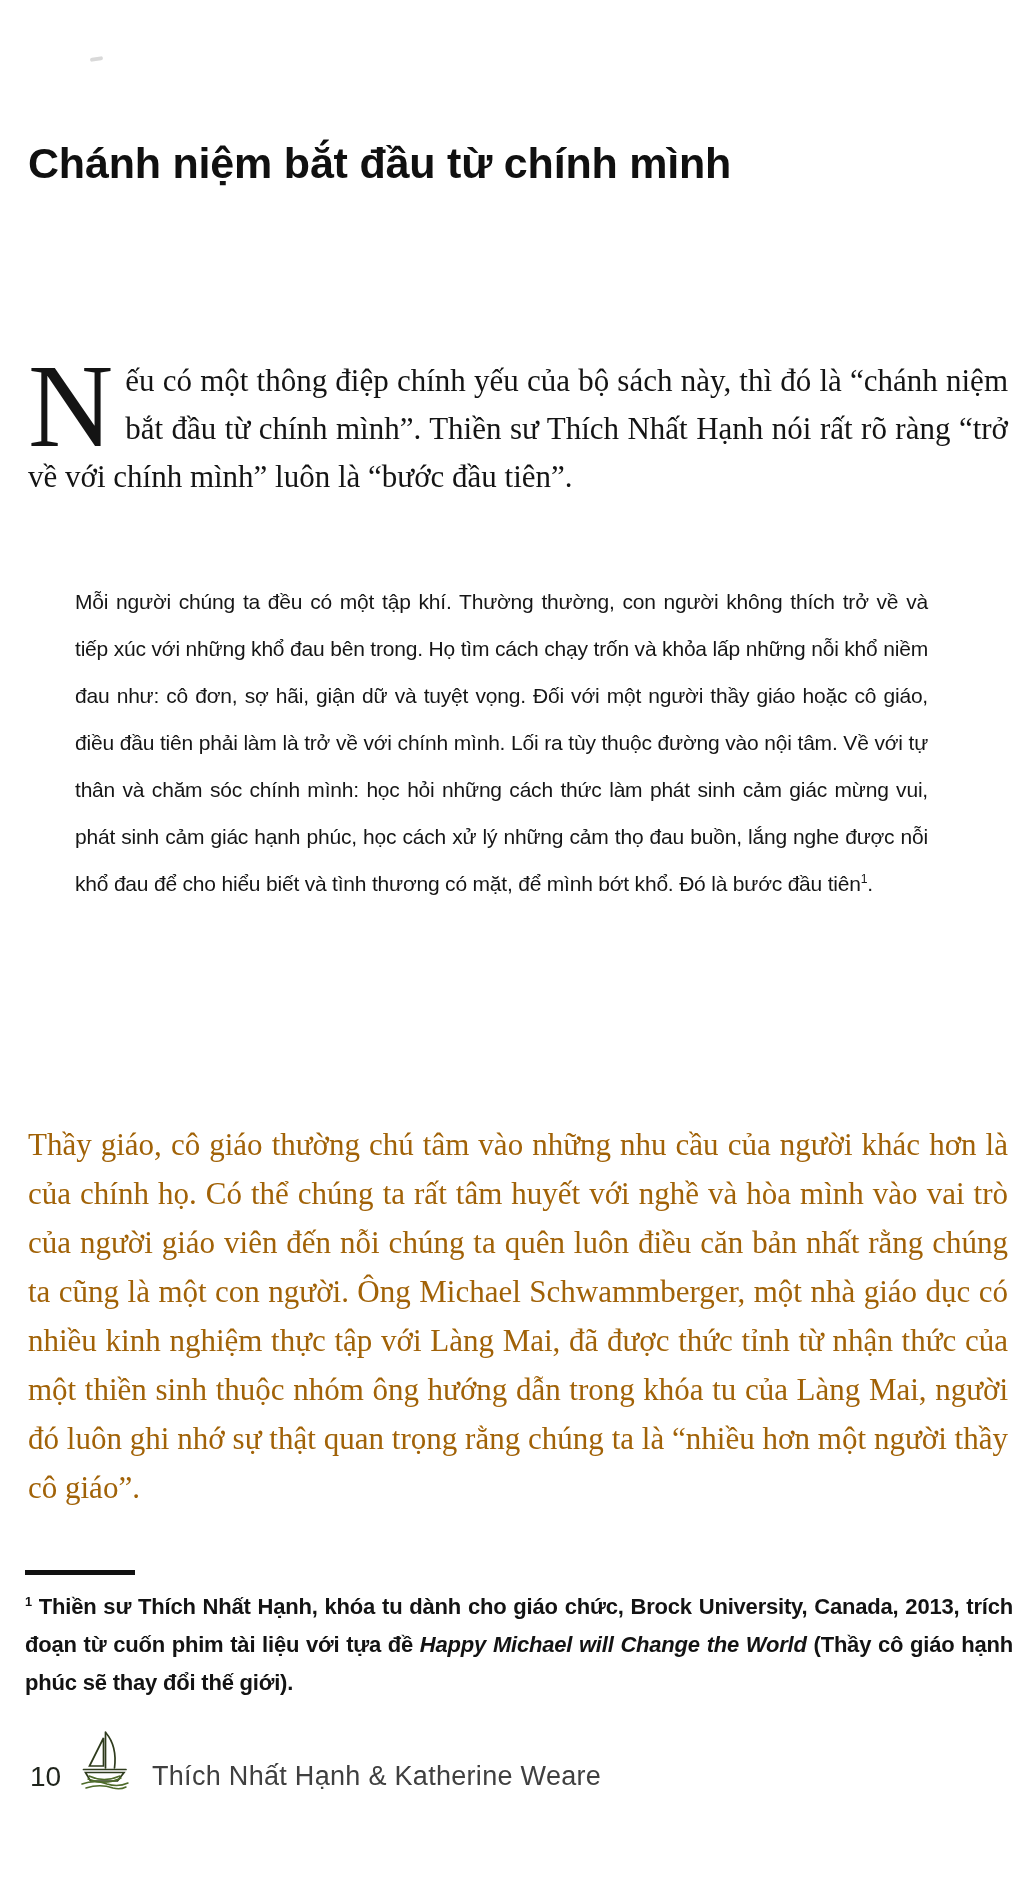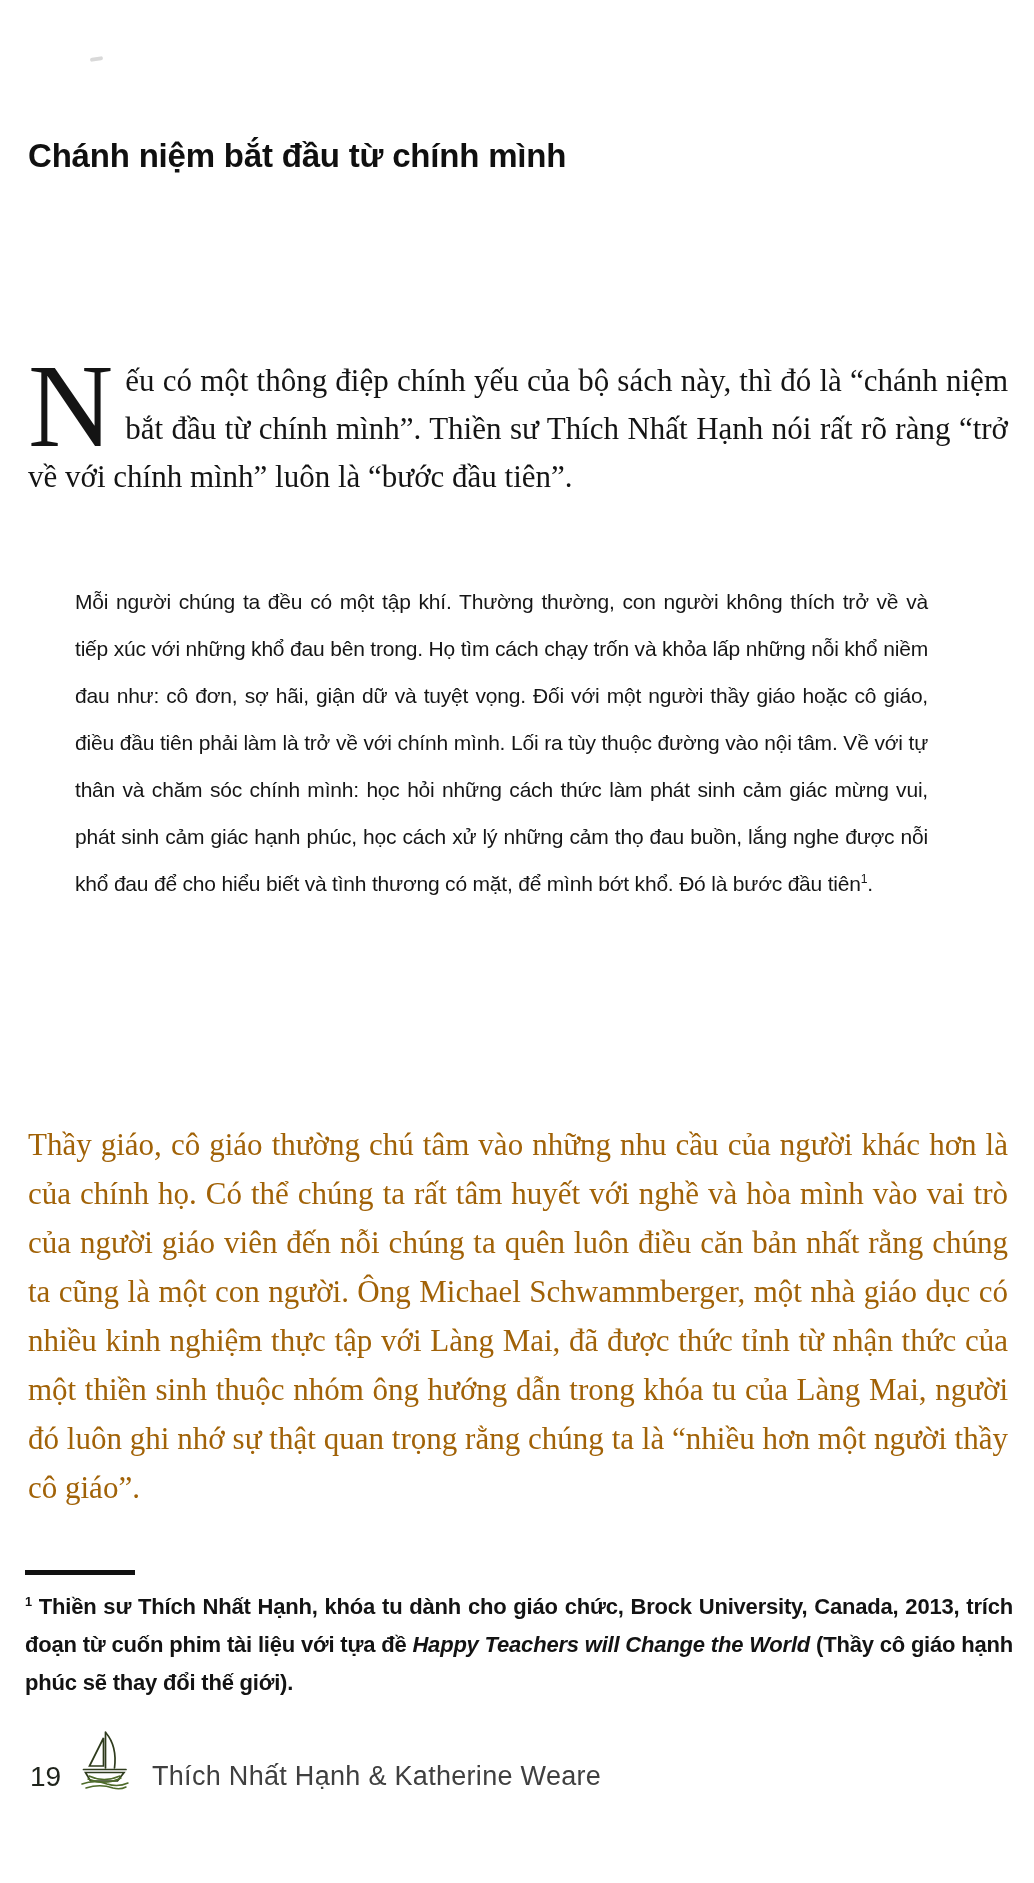--- a/index.html
+++ b/index.html
@@ -10,21 +10,21 @@
     color: var(--color-text, #1b1b1b);
     font-family: "Liberation Serif", serif;
     overflow: hidden;
   }
   .abs { position: absolute; }
 
   .running-header {
     left: 28px; top: 114px; width: 960px;
     font-family: "Liberation Sans", sans-serif;
     font-weight: 700;
-    font-size: 33px; line-height: 40px;
+    font-size: 43px; line-height: 40px;
     letter-spacing: -0.2px;
     color: #101010;
   }
 
   .intro-para {
     left: 28px; top: 326px; width: 980px;
     font-size: 31px; line-height: 48px;
     text-align: justify;
     color: #141414;
   }
@@ -105,23 +105,23 @@
 <h1 class="abs running-header">Chánh niệm bắt đầu từ chính mình</h1>
 
 <p class="abs intro-para"><span class="drop-cap">N</span><span>ếu có một thông điệp chính yếu của bộ sách này, thì đó là “chánh niệm bắt đầu từ chính mình”. Thiền sư Thích Nhất Hạnh nói rất rõ ràng “trở về với chính mình” luôn là “bước đầu tiên”.</span></p>
 
 <div class="abs quote-block"><span>Mỗi người chúng ta đều có một tập khí. Thường thường, con người không thích trở về và tiếp xúc với những khổ đau bên trong. Họ tìm cách chạy trốn và khỏa lấp những nỗi khổ niềm đau như: cô đơn, sợ hãi, giận dữ và tuyệt vọng. Đối với một người thầy giáo hoặc cô giáo, điều đầu tiên phải làm là trở về với chính mình. Lối ra tùy thuộc đường vào nội tâm. Về với tự thân và chăm sóc chính mình: học hỏi những cách thức làm phát sinh cảm giác mừng vui, phát sinh cảm giác hạnh phúc, học cách xử lý những cảm thọ đau buồn, lắng nghe được nỗi khổ đau để cho hiểu biết và tình thương có mặt, để mình bớt khổ. Đó là bước đầu tiên</span><sup class="sup">1</sup><span>.</span></div>
 
 <p class="abs body-para">Thầy giáo, cô giáo thường chú tâm vào những nhu cầu của người khác hơn là của chính họ. Có thể chúng ta rất tâm huyết với nghề và hòa mình vào vai trò của người giáo viên đến nỗi chúng ta quên luôn điều căn bản nhất rằng chúng ta cũng là một con người. Ông Michael Schwammberger, một nhà giáo dục có nhiều kinh nghiệm thực tập với Làng Mai, đã được thức tỉnh từ nhận thức của một thiền sinh thuộc nhóm ông hướng dẫn trong khóa tu của Làng Mai, người đó luôn ghi nhớ sự thật quan trọng rằng chúng ta là “nhiều hơn một người thầy cô giáo”.</p>
 
 <div class="abs footnote-rule"></div>
 
-<div class="abs footnote"><sup class="sup">1</sup><span> Thiền sư Thích Nhất Hạnh, khóa tu dành cho giáo chức, Brock University, Canada, 2013, trích đoạn từ cuốn phim tài liệu với tựa đề </span><span class="italic">Happy Teachers will Change the World</span><span> (Thầy cô giáo hạnh phúc sẽ thay đổi thế giới).</span></div>
+<div class="abs footnote"><sup class="sup">1</sup><span> Thiền sư Thích Nhất Hạnh, khóa tu dành cho giáo chức, Brock University, Canada, 2013, trích đoạn từ cuốn phim tài liệu với tựa đề </span><span class="italic">Happy Michael will Change the World</span><span> (Thầy cô giáo hạnh phúc sẽ thay đổi thế giới).</span></div>
 
-<div class="abs page-number">19</div>
+<div class="abs page-number">10</div>
 
 <svg class="abs boat" width="58" height="64" viewBox="0 0 58 64">
   <g fill="none" stroke="currentColor" stroke-width="1.7" stroke-linecap="round" class="boat-line">
     <path d="M29.5 3 L29.5 39"></path>
     <path d="M30 4 C36 11 40.5 23 38.5 39"></path>
     <path d="M27.5 9 L13.5 37 L27.5 37 Z"></path>
     <path d="M7.5 40.5 L50 40.5"></path>
     <path d="M9.5 43.5 L48 43.5 L41.5 52 L14.5 52 Z"></path>
   </g>
   <g fill="none" stroke="currentColor" stroke-width="1.5" stroke-linecap="round" class="water-line">

